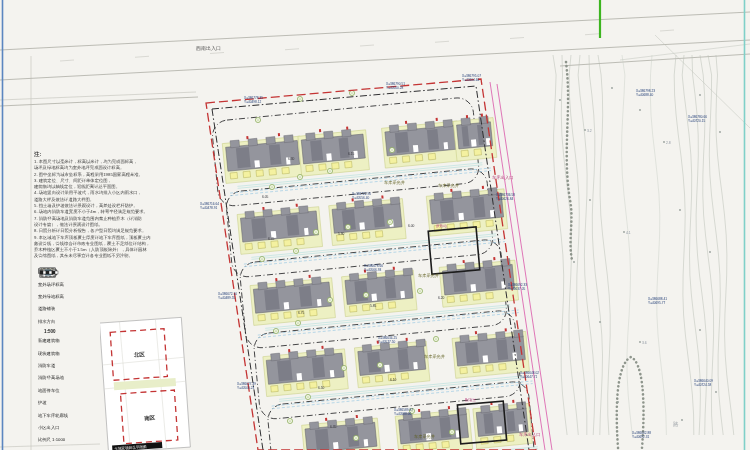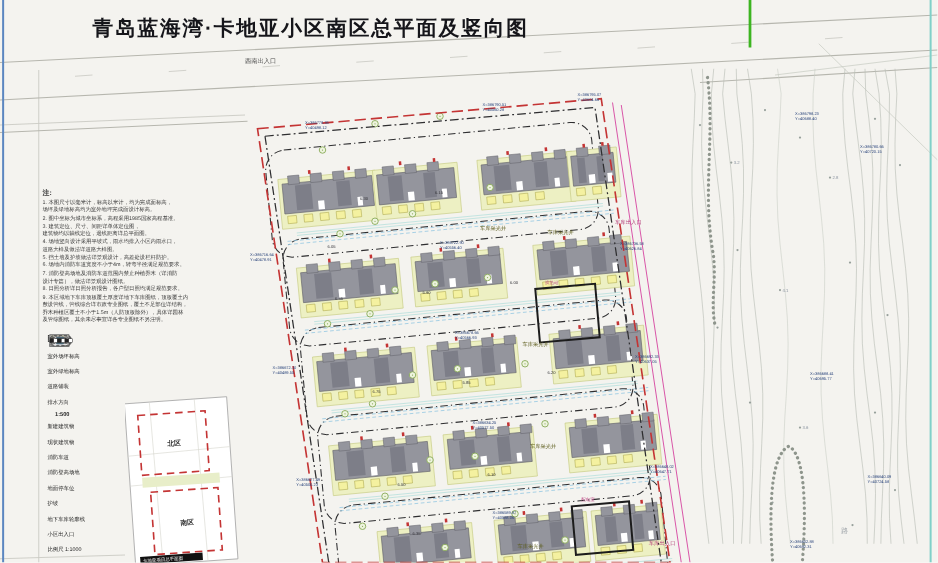--- a/index.html
+++ b/index.html
@@ -505,21 +505,20 @@
         <text x="414" y="438" font-size="4.2" fill="#5e5e1e" font-family="Liberation Sans, sans-serif" font-weight="normal">车库采光井</text>
         <text x="673" y="426" font-size="5.5" fill="#9aa0a6" font-family="Liberation Sans, sans-serif" font-weight="normal">路</text>
       </g>
       <g>
         <line x1="2.5" y1="0" x2="2.5" y2="450" stroke="#5b86c0" stroke-width="1.6"></line>
         <line x1="744.5" y1="0" x2="744.5" y2="450" stroke="#7fd0c8" stroke-width="1.6"></line>
         <line x1="600" y1="0" x2="600" y2="38" stroke="#3db520" stroke-width="2.2"></line>
       </g>
     </svg>
 
-  <div class="title">青岛蓝海湾·卡地亚小区南区总平面及竖向图</div>
 
   <div class="notes">
     <div class="notes-h">注:</div>
     <div id="notes-lines">
         <div class="notes-line">1. 本图尺寸以毫米计，标高以米计，均为完成面标高，</div>
         <div class="notes-line">    场坪及绿地标高均为室外地坪完成面设计标高。</div>
         <div class="notes-line">2. 图中坐标为城市坐标系，高程采用1985国家高程基准。</div>
         <div class="notes-line">3. 建筑定位、尺寸、间距详单体定位图，</div>
         <div class="notes-line">    建筑物均以轴线定位，退线距离详总平面图。</div>
         <div class="notes-line">4. 场地竖向设计采用平坡式，雨水均排入小区内雨水口，</div>

